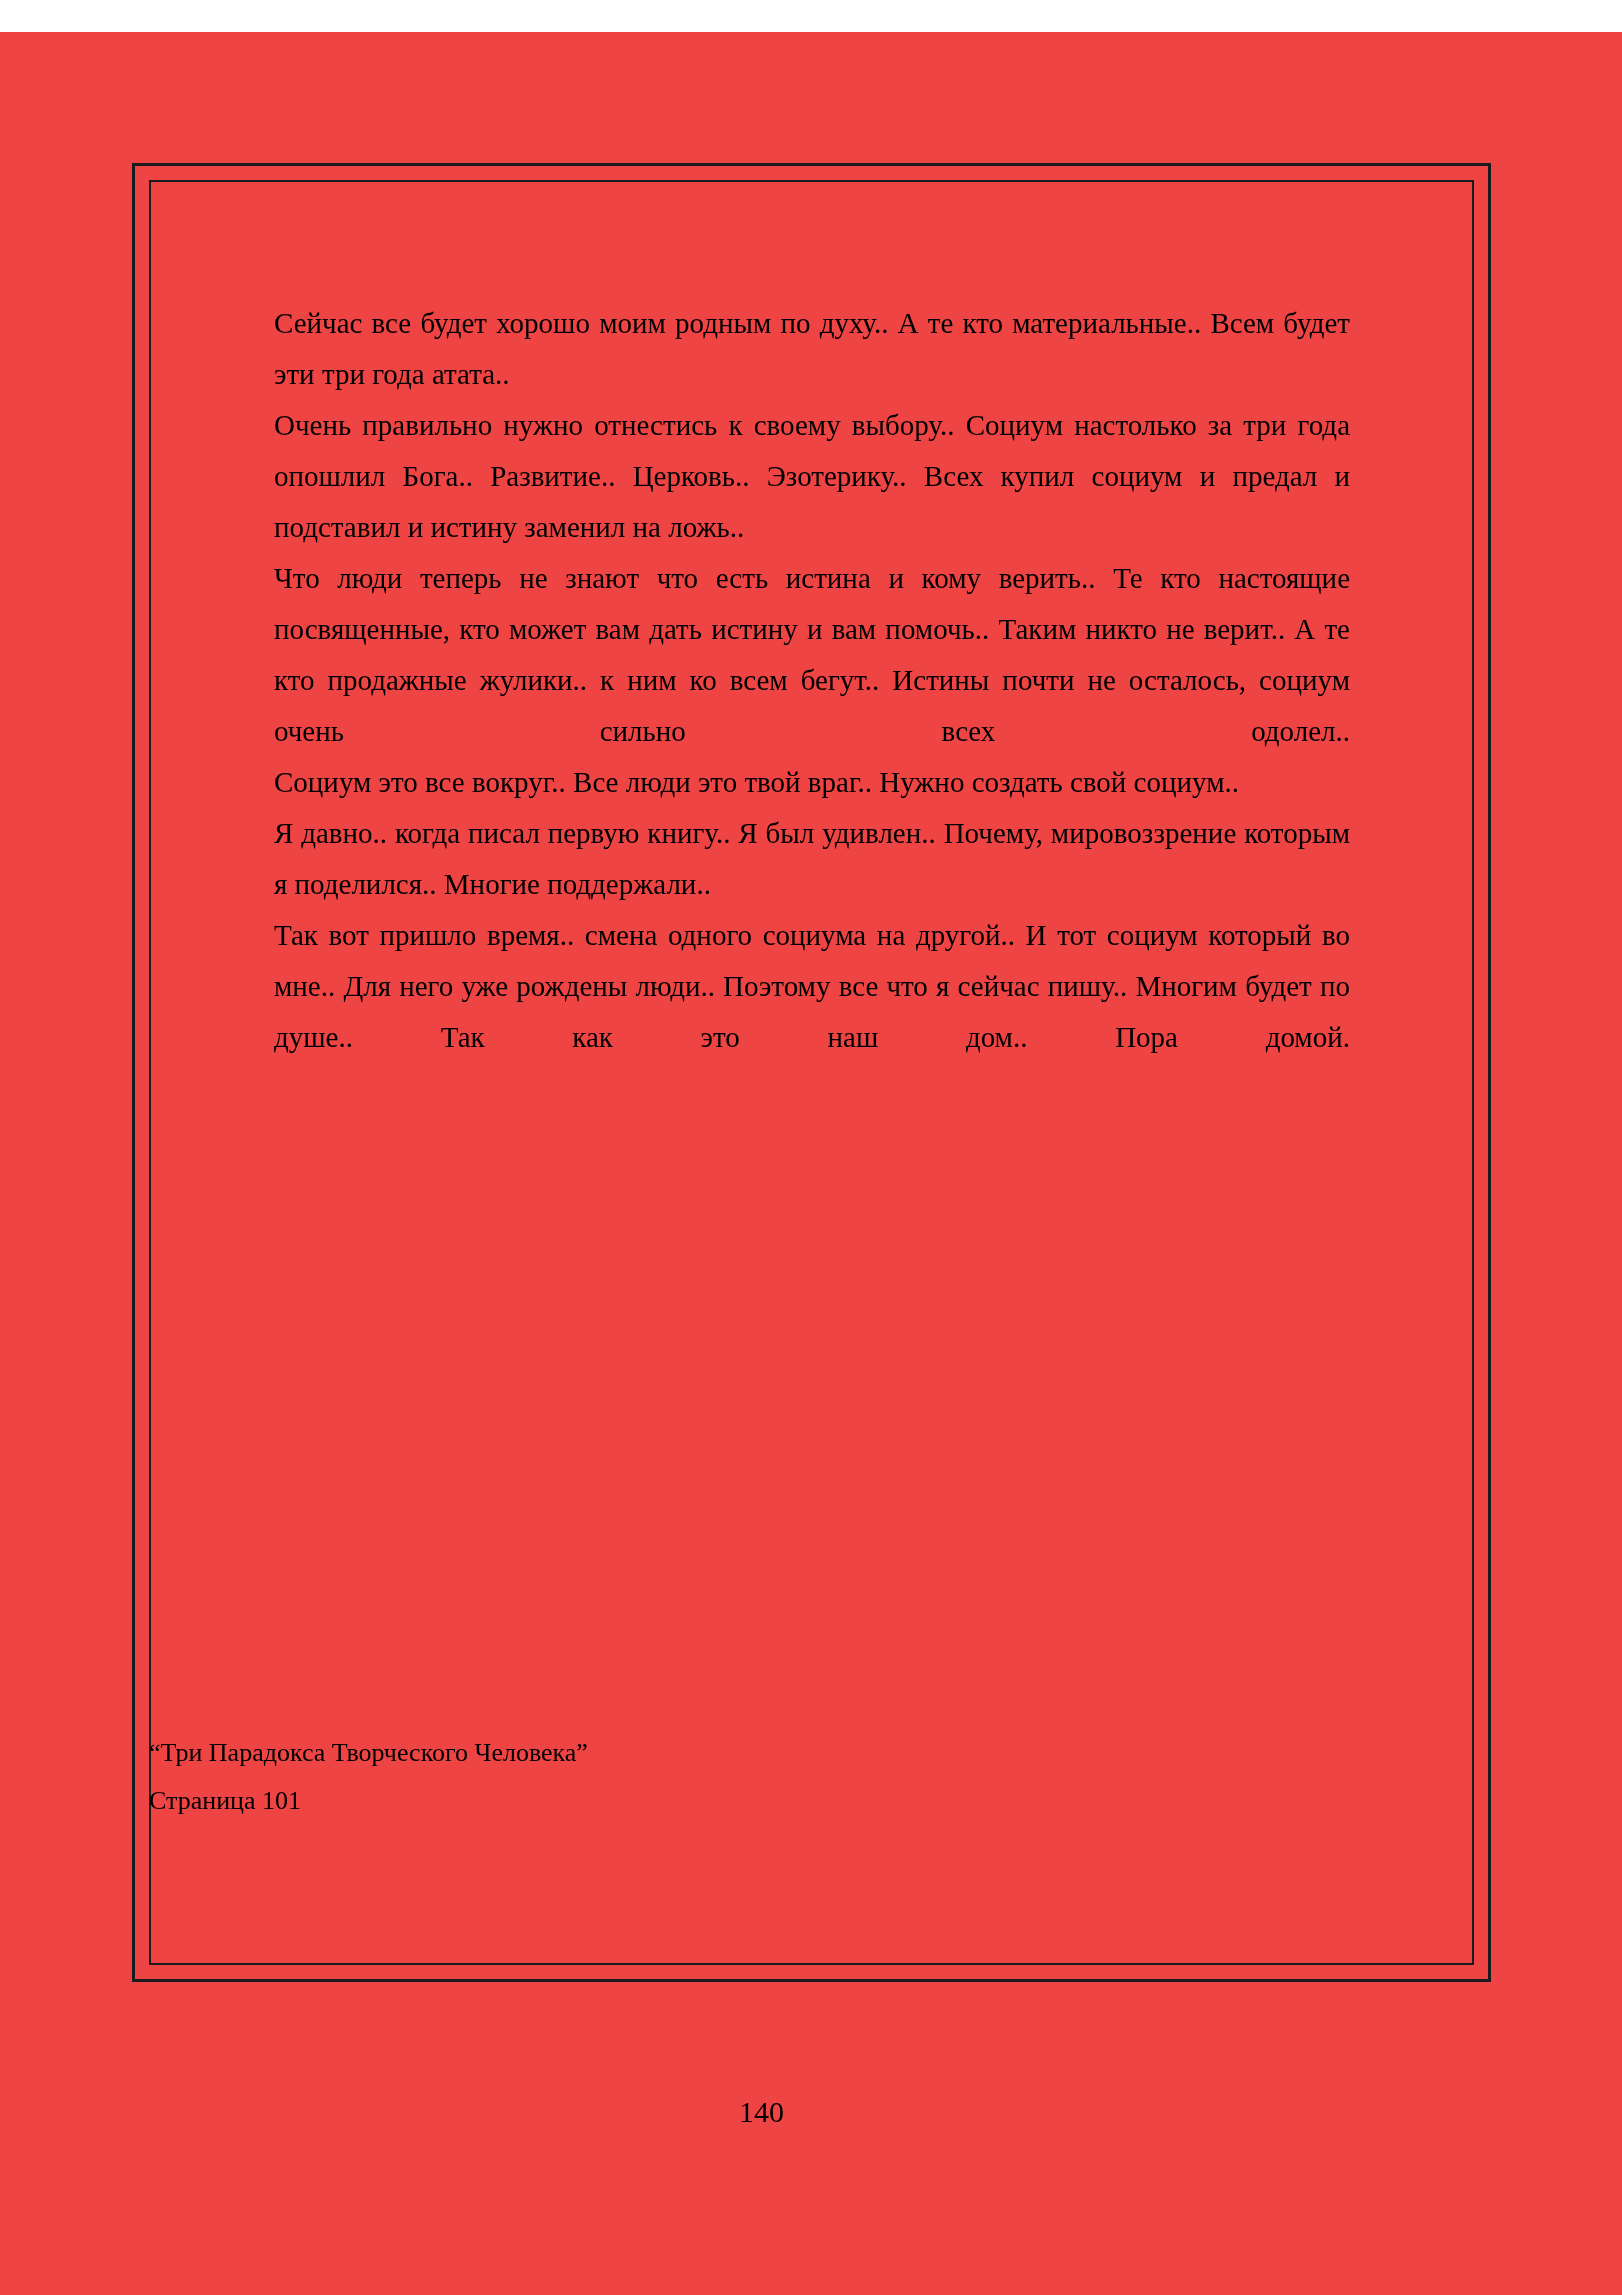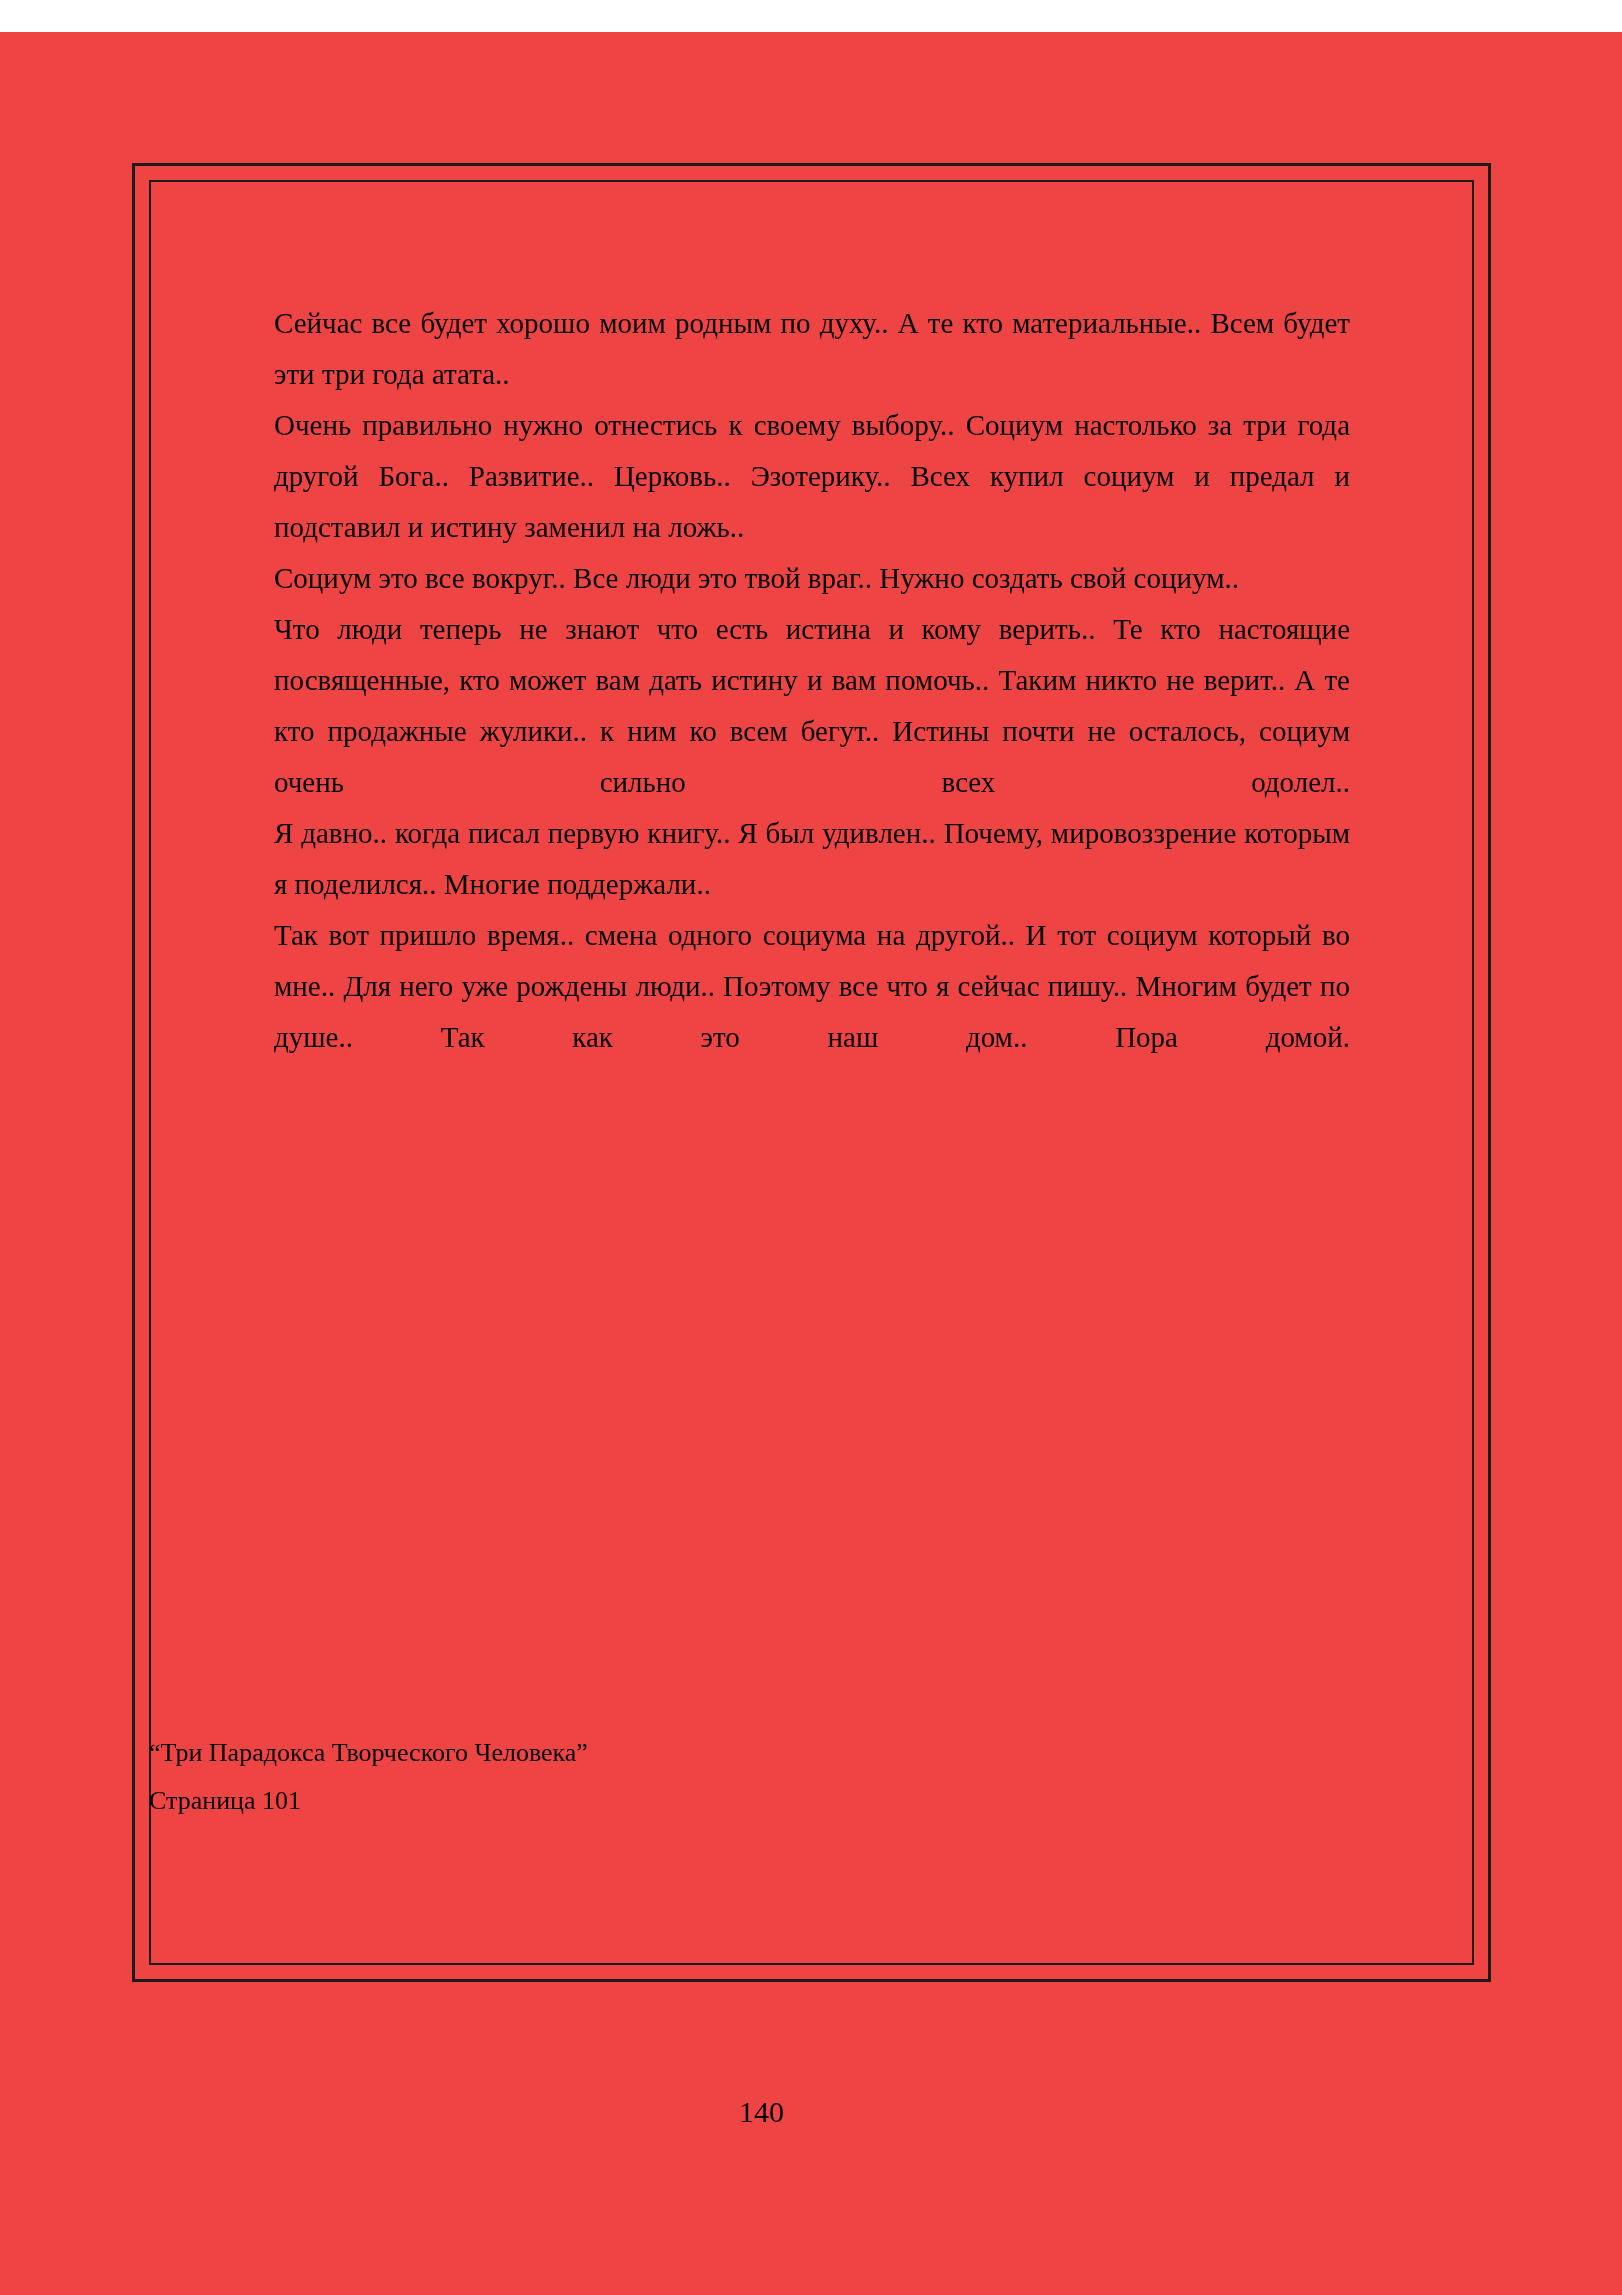--- a/index.html
+++ b/index.html
@@ -103,23 +103,23 @@
 </head>
 <body>
 
 <div class="page">
 
   <div class="frame-outer"></div>
   <div class="frame-inner"></div>
 
   <div class="text-column">
     <p class="para">Сейчас все будет хорошо моим родным по духу.. А те кто материальные.. Всем будет эти три года атата..</p>
-    <p class="para">Очень правильно нужно отнестись к своему выбору.. Социум настолько за три года другой Бога.. Развитие.. Церковь.. Эзотерику.. Всех купил социум и предал и подставил и истину заменил на ложь..</p>
+    <p class="para">Очень правильно нужно отнестись к своему выбору.. Социум настолько за три года опошлил Бога.. Развитие.. Церковь.. Эзотерику.. Всех купил социум и предал и подставил и истину заменил на ложь..</p>
+    <p class="para justify-all">Что люди теперь не знают что есть истина и кому верить.. Те кто настоящие посвященные, кто может вам дать истину и вам помочь.. Таким никто не верит.. А те кто продажные жулики.. к ним ко всем бегут.. Истины почти не осталось, социум очень сильно всех одолел..</p>
     <p class="para">Социум это все вокруг.. Все люди это твой враг.. Нужно создать свой социум..</p>
-    <p class="para justify-all">Что люди теперь не знают что есть истина и кому верить.. Те кто настоящие посвященные, кто может вам дать истину и вам помочь.. Таким никто не верит.. А те кто продажные жулики.. к ним ко всем бегут.. Истины почти не осталось, социум очень сильно всех одолел..</p>
     <p class="para">Я давно.. когда писал первую книгу.. Я был удивлен.. Почему, мировоззрение которым я поделился.. Многие поддержали..</p>
     <p class="para justify-all">Так вот пришло время.. смена одного социума на другой.. И тот социум который во мне.. Для него уже рождены люди.. Поэтому все что я сейчас пишу.. Многим будет по душе.. Так как это наш дом.. Пора домой.</p>
   </div>
 
   <div class="footer-block">
     <p class="footer-title">“Три Парадокса Творческого Человека”</p>
     <p class="footer-page">Страница 101</p>
   </div>
 
   <div class="sheet-number">140</div>

